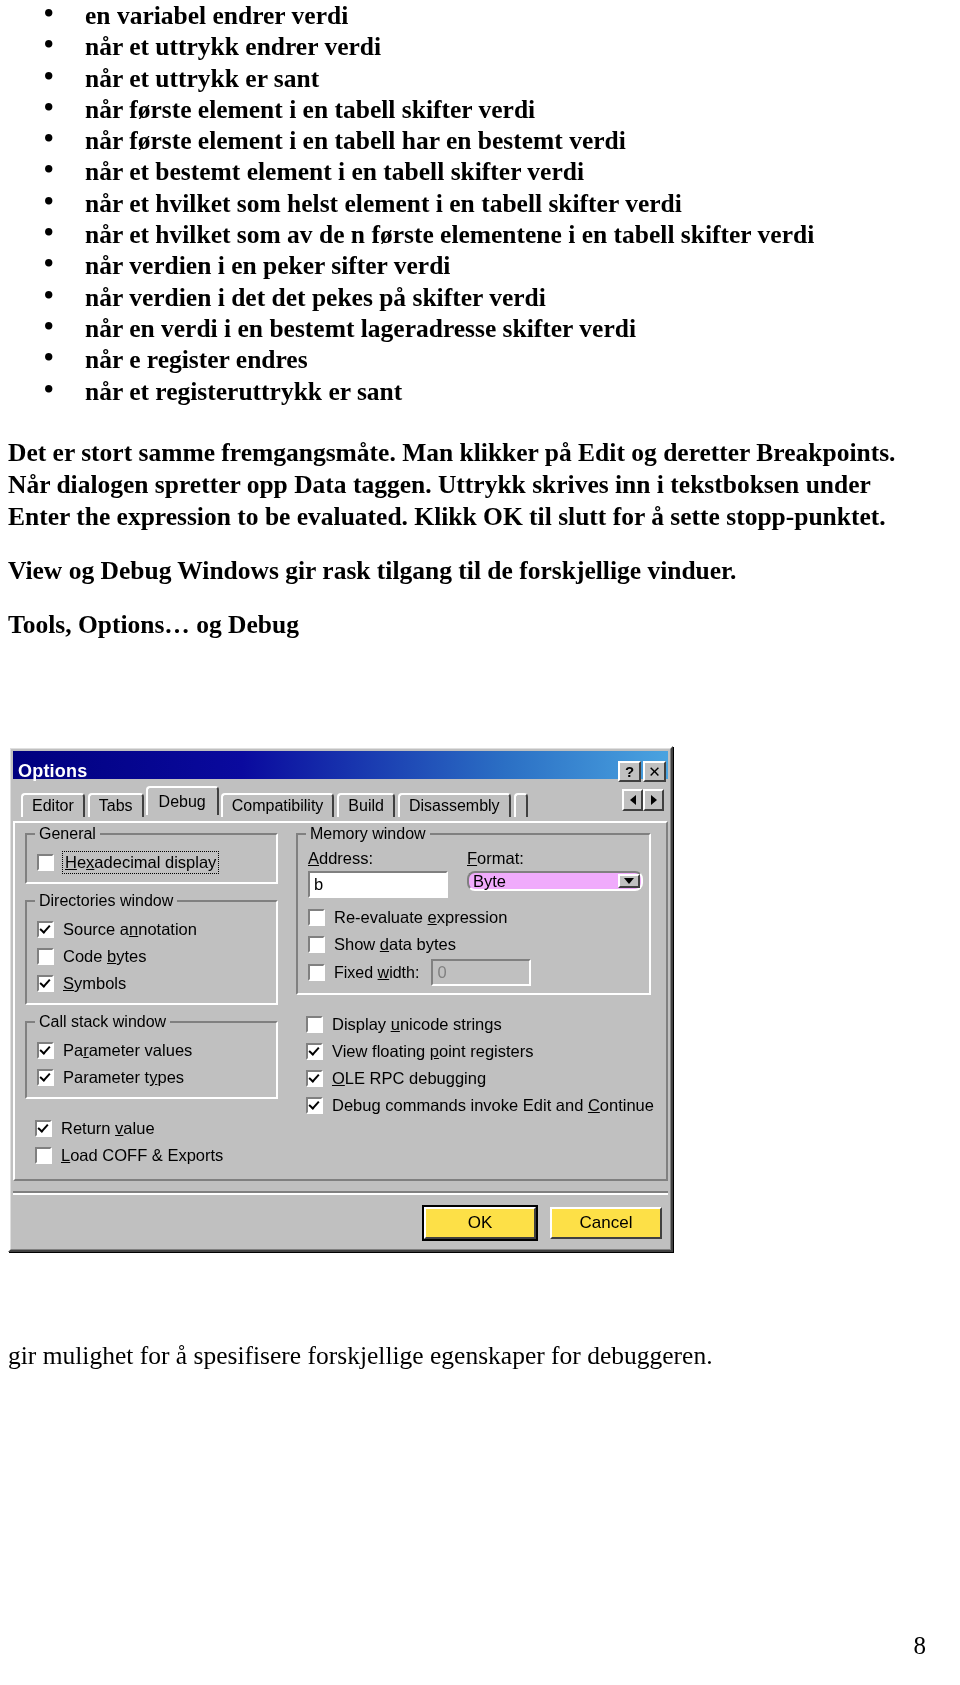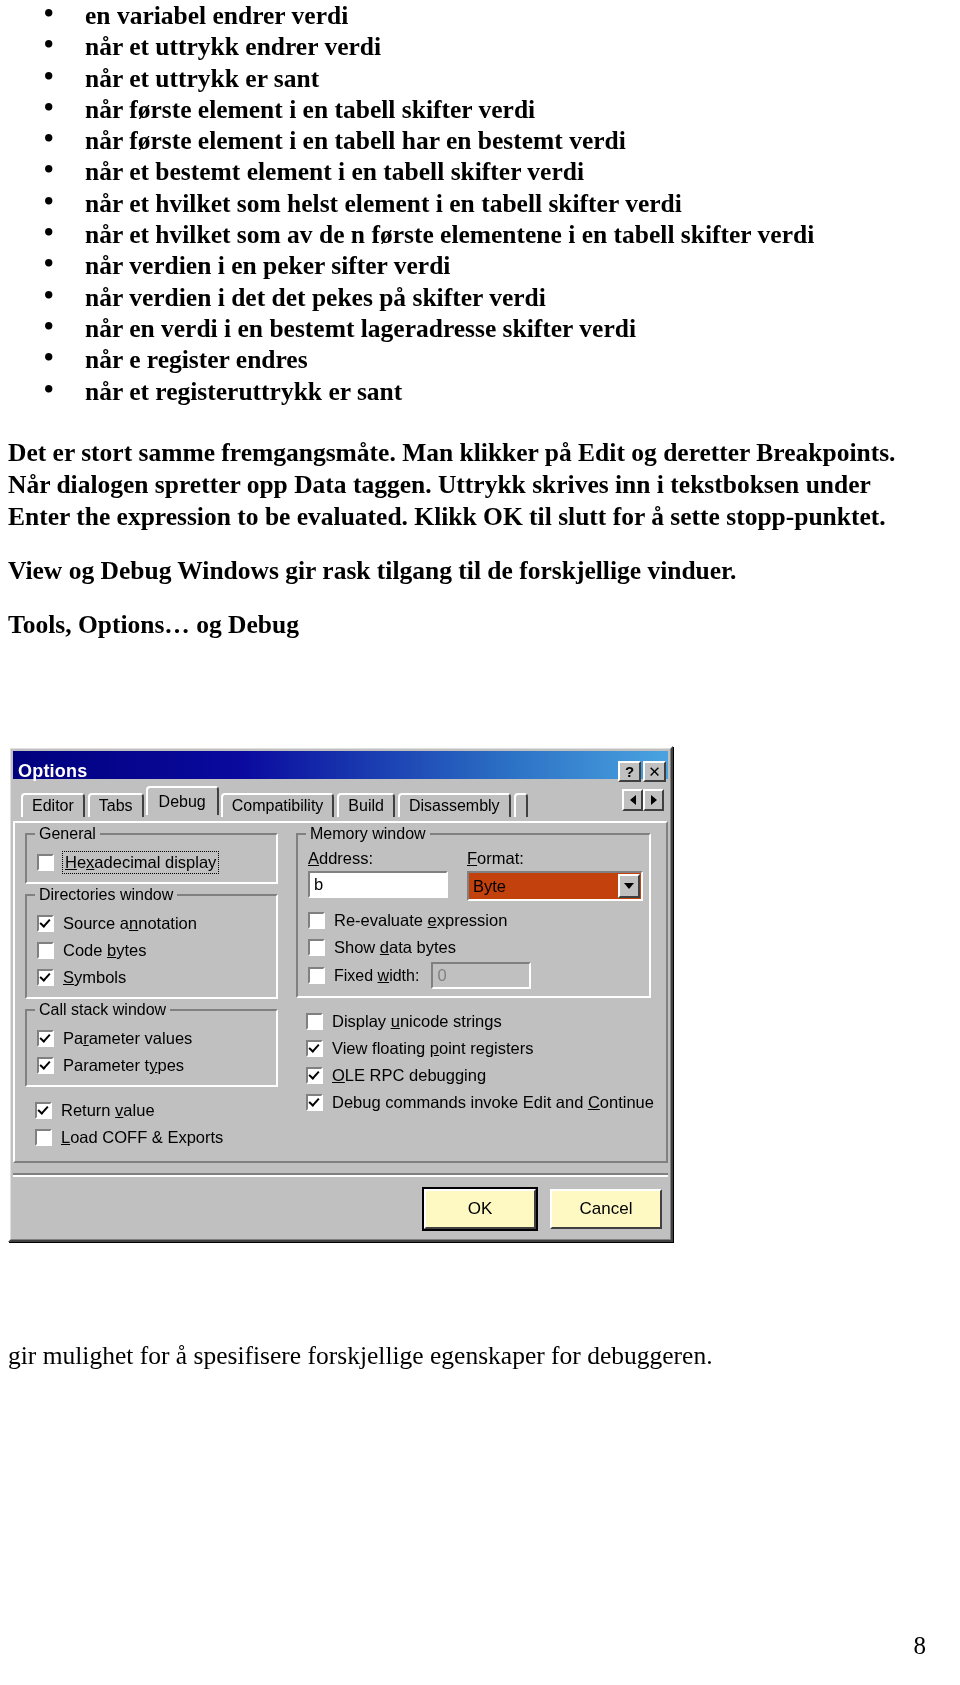--- a/index.html
+++ b/index.html
@@ -201,21 +201,21 @@
   }
   .cols {
     display: flex;
     gap: 18px;
   }
   .col-left { width: 253px; }
   .col-right { width: 355px; }
 
   fieldset.gbox {
     border: none;
-    margin: 0 0 10px 0;
+    margin: 0 0 16px 0;
     padding: 0;
     position: relative;
   }
   .gbox-frame {
     border-top: 2px solid #808080;
     border-left: 2px solid #808080;
     border-right: 2px solid #ffffff;
     border-bottom: 2px solid #ffffff;
     padding: 14px 6px 6px 10px;
     position: relative;
@@ -287,27 +287,28 @@
     box-sizing: border-box;
     font-family: "Liberation Sans", "DejaVu Sans", sans-serif;
   }
   .textbox.disabled {
     background: #c0c0c0;
     color: #808080;
   }
   .combo {
     display: flex;
     align-items: stretch;
-    background: #c2410c;
+    background: #f0abfc;
     border-top: 2px solid #808080;
     border-left: 2px solid #808080;
     border-right: 2px solid #ffffff;
     border-bottom: 2px solid #ffffff;
-    height: 30px;
-    box-sizing: border-box;
+    height: 20px;
+    box-sizing: border-box;
+    border-radius: 8px;
   }
   .combo-value {
     flex: 1;
     display: flex;
     align-items: center;
     padding: 0 4px;
     font-size: 16.5px;
   }
   .combo-arrow {
     width: 22px;
@@ -337,22 +338,22 @@
     margin: 10px 0 12px 0;
   }
   .btn-row {
     display: flex;
     justify-content: flex-end;
     gap: 14px;
     padding: 0 6px 8px 0;
   }
   .btn {
     width: 112px;
-    height: 40px;
-    background: #fef9c3;
+    height: 32px;
+    background: #fde047;
     border-top: 2px solid #ffffff;
     border-left: 2px solid #ffffff;
     border-right: 2px solid #404040;
     border-bottom: 2px solid #404040;
     display: flex;
     align-items: center;
     justify-content: center;
     font-size: 17px;
     color: #000;
     box-sizing: border-box;

